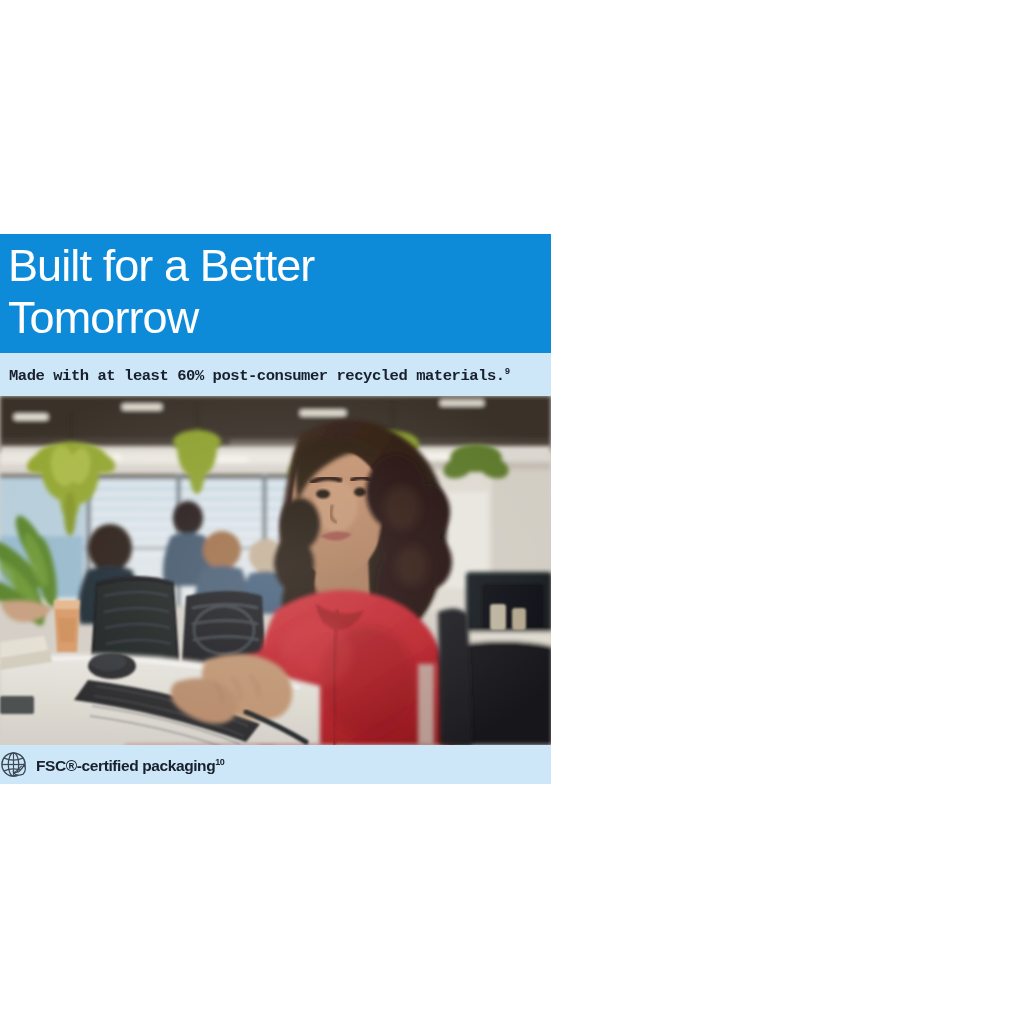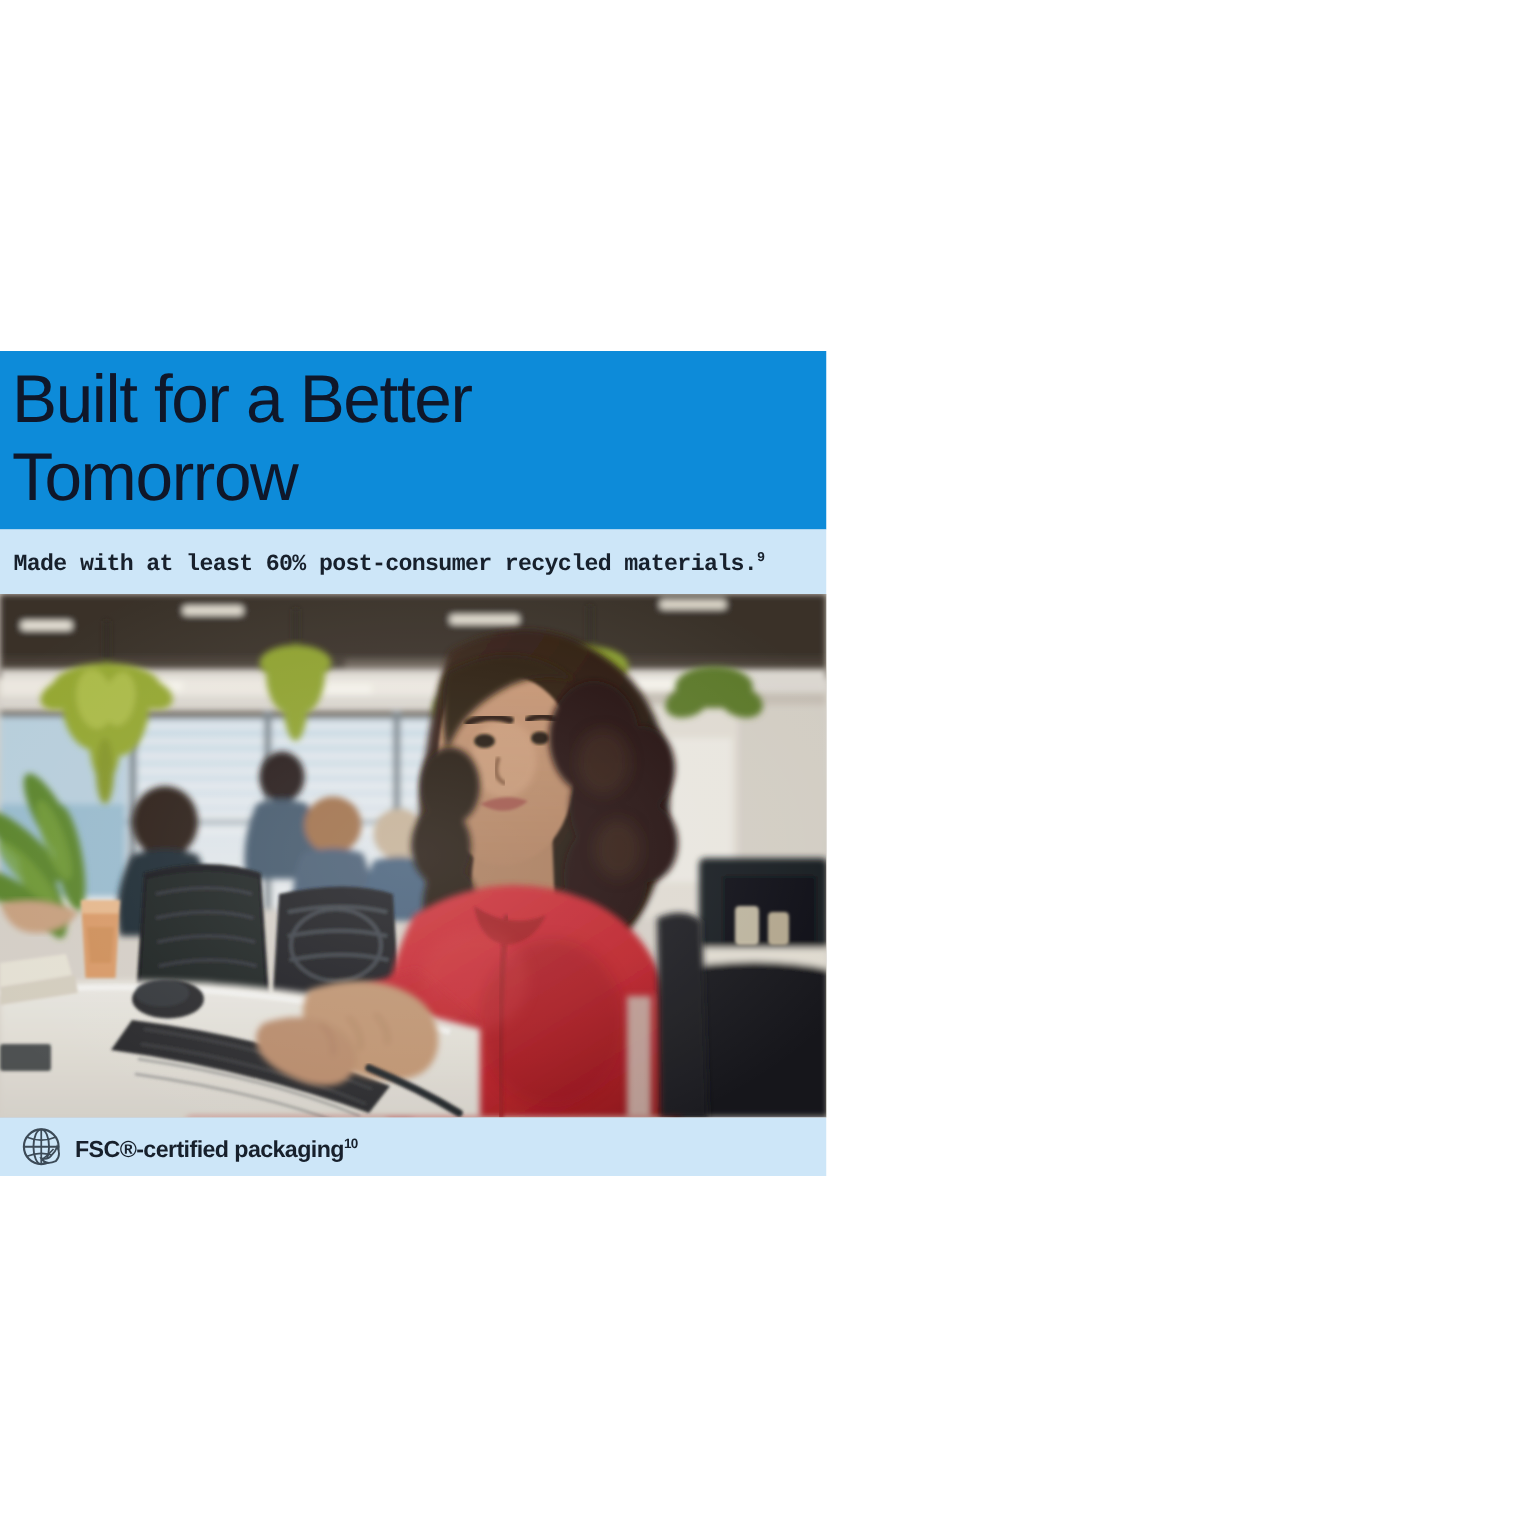--- a/index.html
+++ b/index.html
@@ -35,21 +35,21 @@
     position: absolute;
     left: 0;
     top: 0;
     width: 551px;
     height: 119px;
     background: #0d8bd9;
     box-sizing: border-box;
     padding: 6px 0 0 8px;
   }
   .headline-text {
-    color: #0f172a;
+    color: #ffffff;
     font-family: "Liberation Sans", sans-serif;
     font-size: 45px;
     line-height: 52px;
     font-weight: 400;
     letter-spacing: -0.9px;
     white-space: pre-line;
     margin: 0;
   }
 
   
@@ -95,21 +95,20 @@
   .footer-band {
     position: absolute;
     left: 0;
     top: 511px;
     width: 551px;
     height: 39px;
     background: #cde6f8;
     display: flex;
     align-items: center;
     box-sizing: border-box;
-    padding-left: 14px;
   }
   .globe-wrap {
     width: 27px;
     height: 27px;
     flex: 0 0 27px;
     margin-right: 9px;
     display: block;
   }
   .footer-text {
     color: #17202c;

